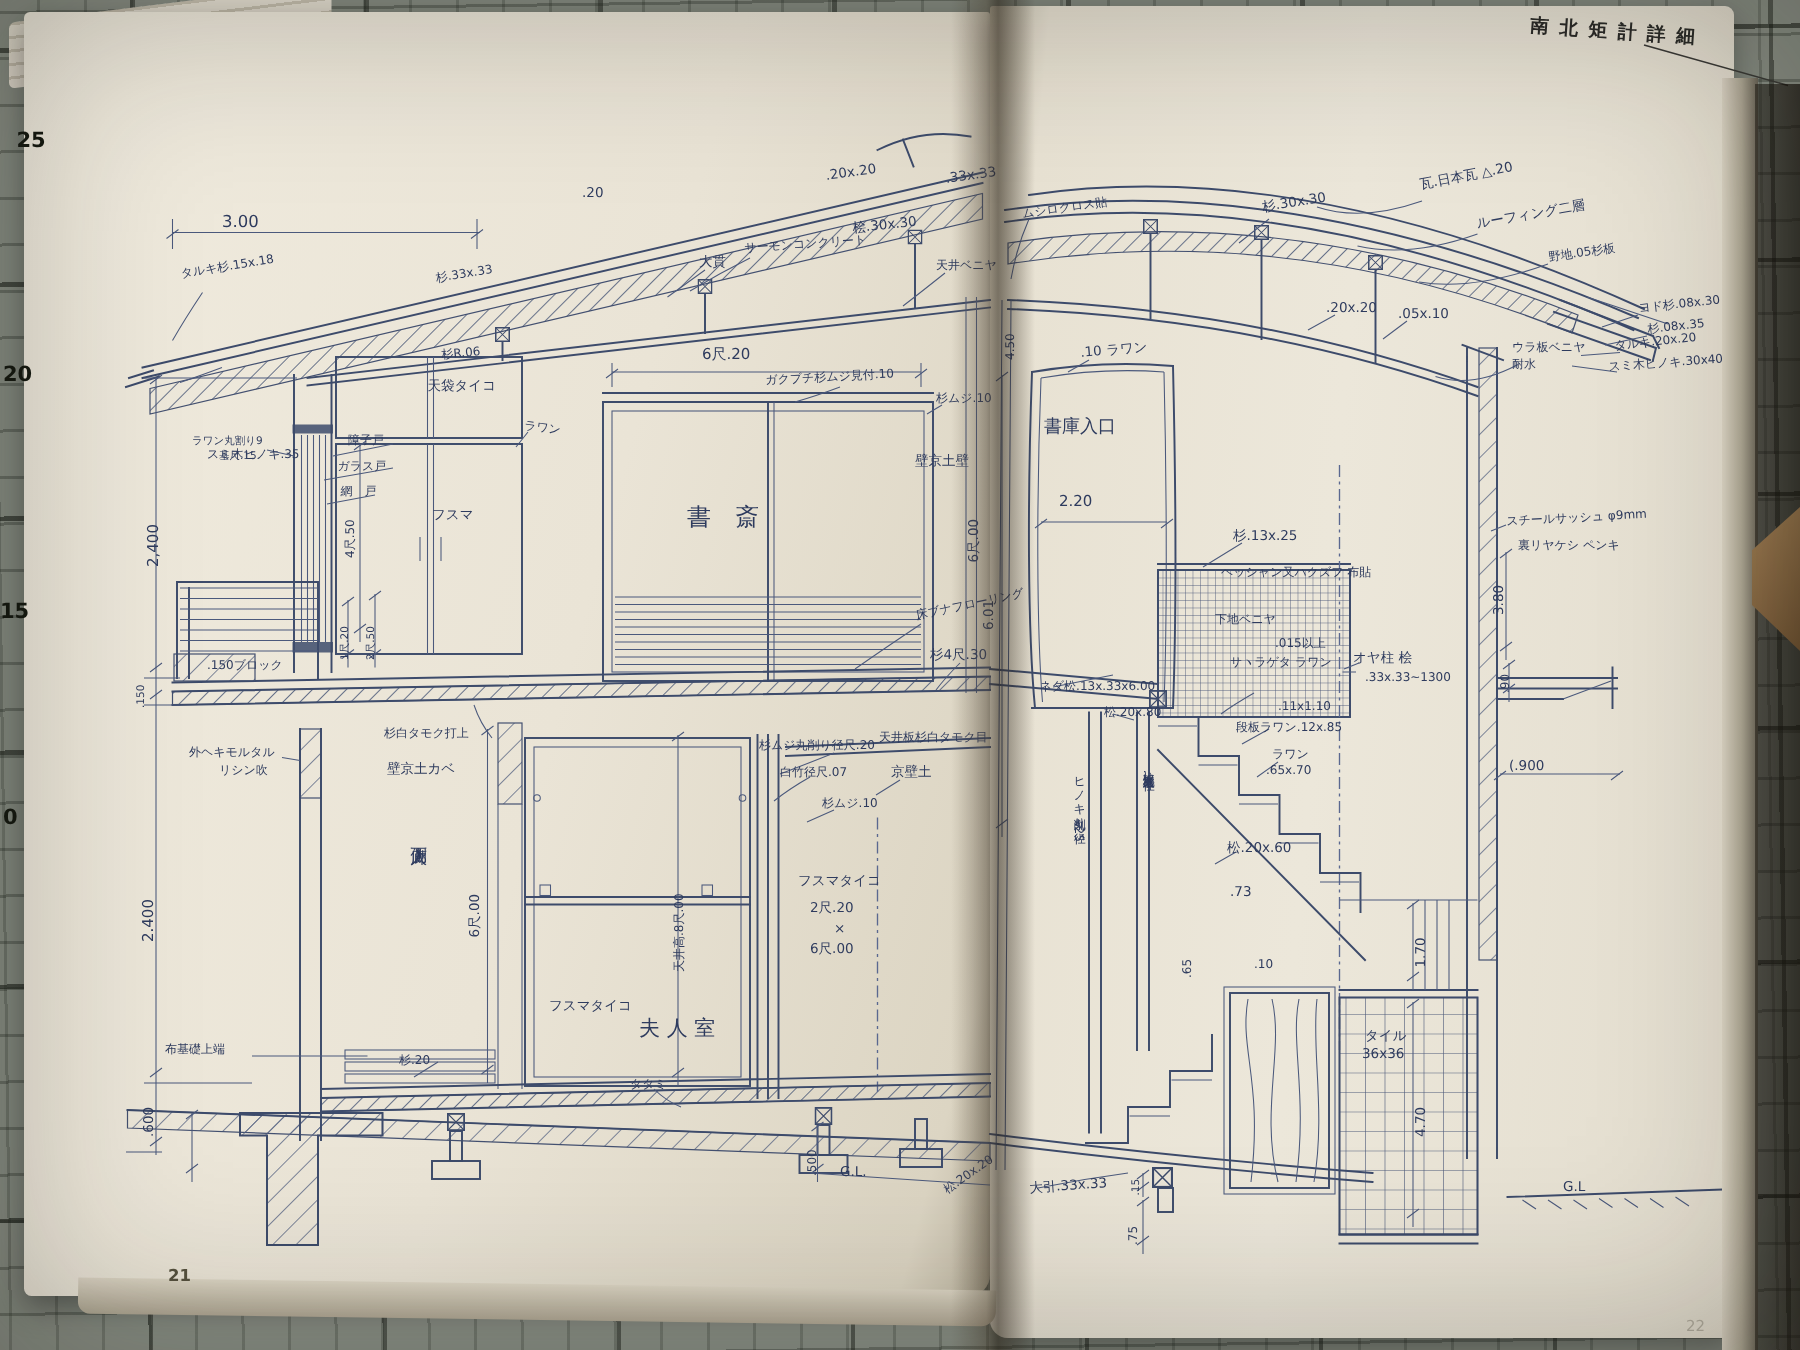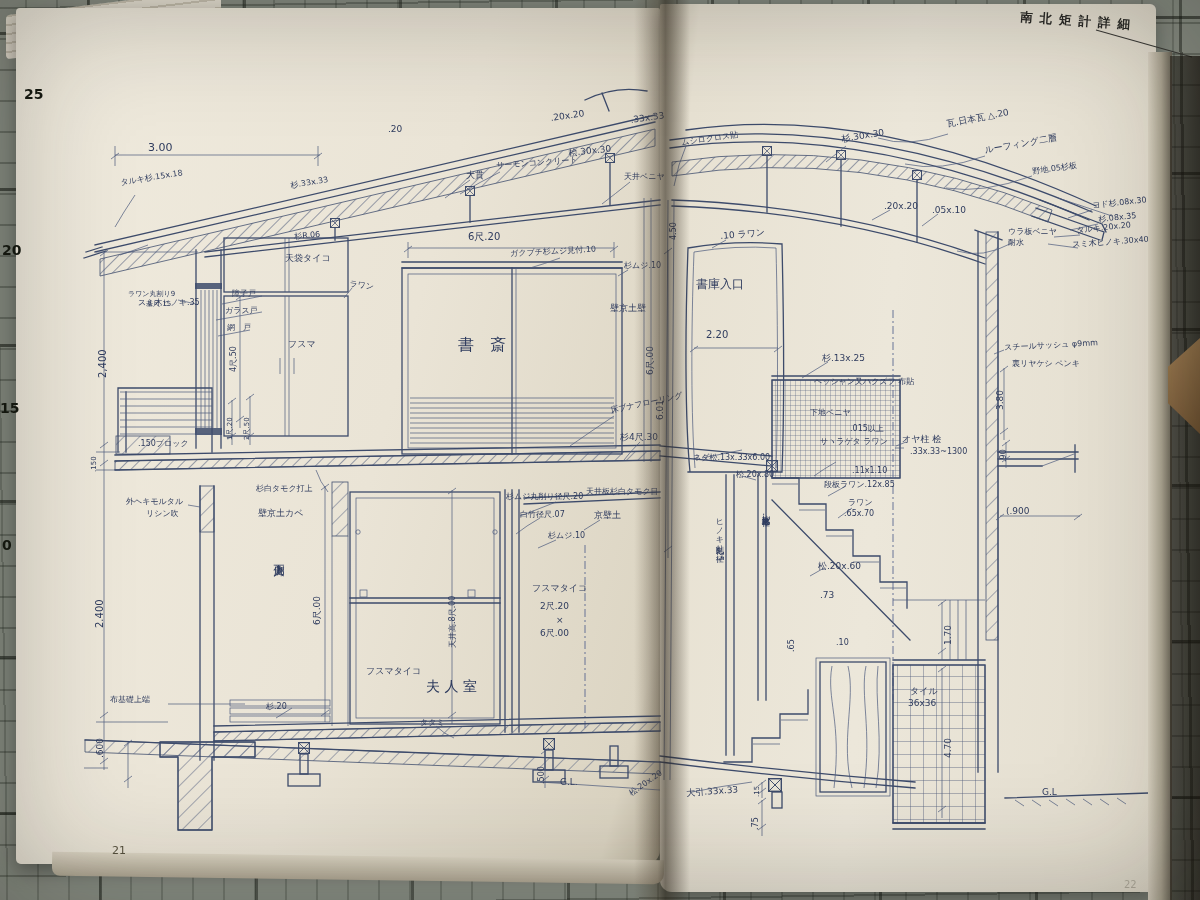--- a/index.html
+++ b/index.html
@@ -41,21 +41,21 @@
   .s{stroke:#3d4b6b;stroke-width:1.3;fill:none;stroke-linecap:square;}
   .t{stroke:#4b597c;stroke-width:0.7;fill:none;}
   .d{stroke:#5a6890;stroke-width:0.9;fill:none;stroke-dasharray:8 3 2 3;}
   .hf{stroke:#435070;stroke-width:0.8;}
   .ink{stroke:#3a3a36;stroke-width:1.1;fill:none;}
   .lbl{position:absolute;font-size:9px;line-height:1.1;color:#2e3b5e;
     white-space:nowrap;transform-origin:left top;}
   .vert{writing-mode:vertical-rl;text-orientation:mixed;}
   #header-title{position:absolute;left:1020px;top:13px;font-size:12.5px;font-weight:bold;
     letter-spacing:7px;color:#2b2b28;transform:rotate(4deg);white-space:nowrap;}
-  #pn-left{position:absolute;left:112px;top:845px;font-size:11px;color:#57523f;}
+  #pn-left{position:absolute;left:112px;top:845px;font-size:11px;color:#57523f;font-weight:bold;}
   #pn-right{position:absolute;left:1124px;top:879px;font-size:10px;color:#7c7668;opacity:.45;}
 </style>
 </head>
 <body>
 
 <div id="stage">
   <div class="mat"></div>
   <div id="stack-tl"></div>
   <div id="page-left"></div>
   <div id="page-right"></div>
@@ -306,17 +306,17 @@
 
   <div id="header-title">南北矩計詳細</div>
   <div id="pn-left" class="lbl">21</div>
   <div id="pn-right" class="lbl">22</div>
 
   <div id="gutter"></div>
   <div id="edge-right"></div>
   <div id="shadow-right"></div>
   <div id="wedge"></div>
   <div id="vignette"></div>
-<div class="mat-num" style="left: 24px; top: 86px; font-size: 14px;">25</div>
+<div class="mat-num" style="left: 11px; top: 86px; font-size: 14px;">25</div>
     <div class="mat-num" style="left: 2px; top: 242px; font-size: 14px;">20</div>
     <div class="mat-num" style="left: 0px; top: 400px; font-size: 14px;">15</div>
     <div class="mat-num" style="left: 2px; top: 537px; font-size: 14px;">0</div>
   </div>
 
 </body></html>

